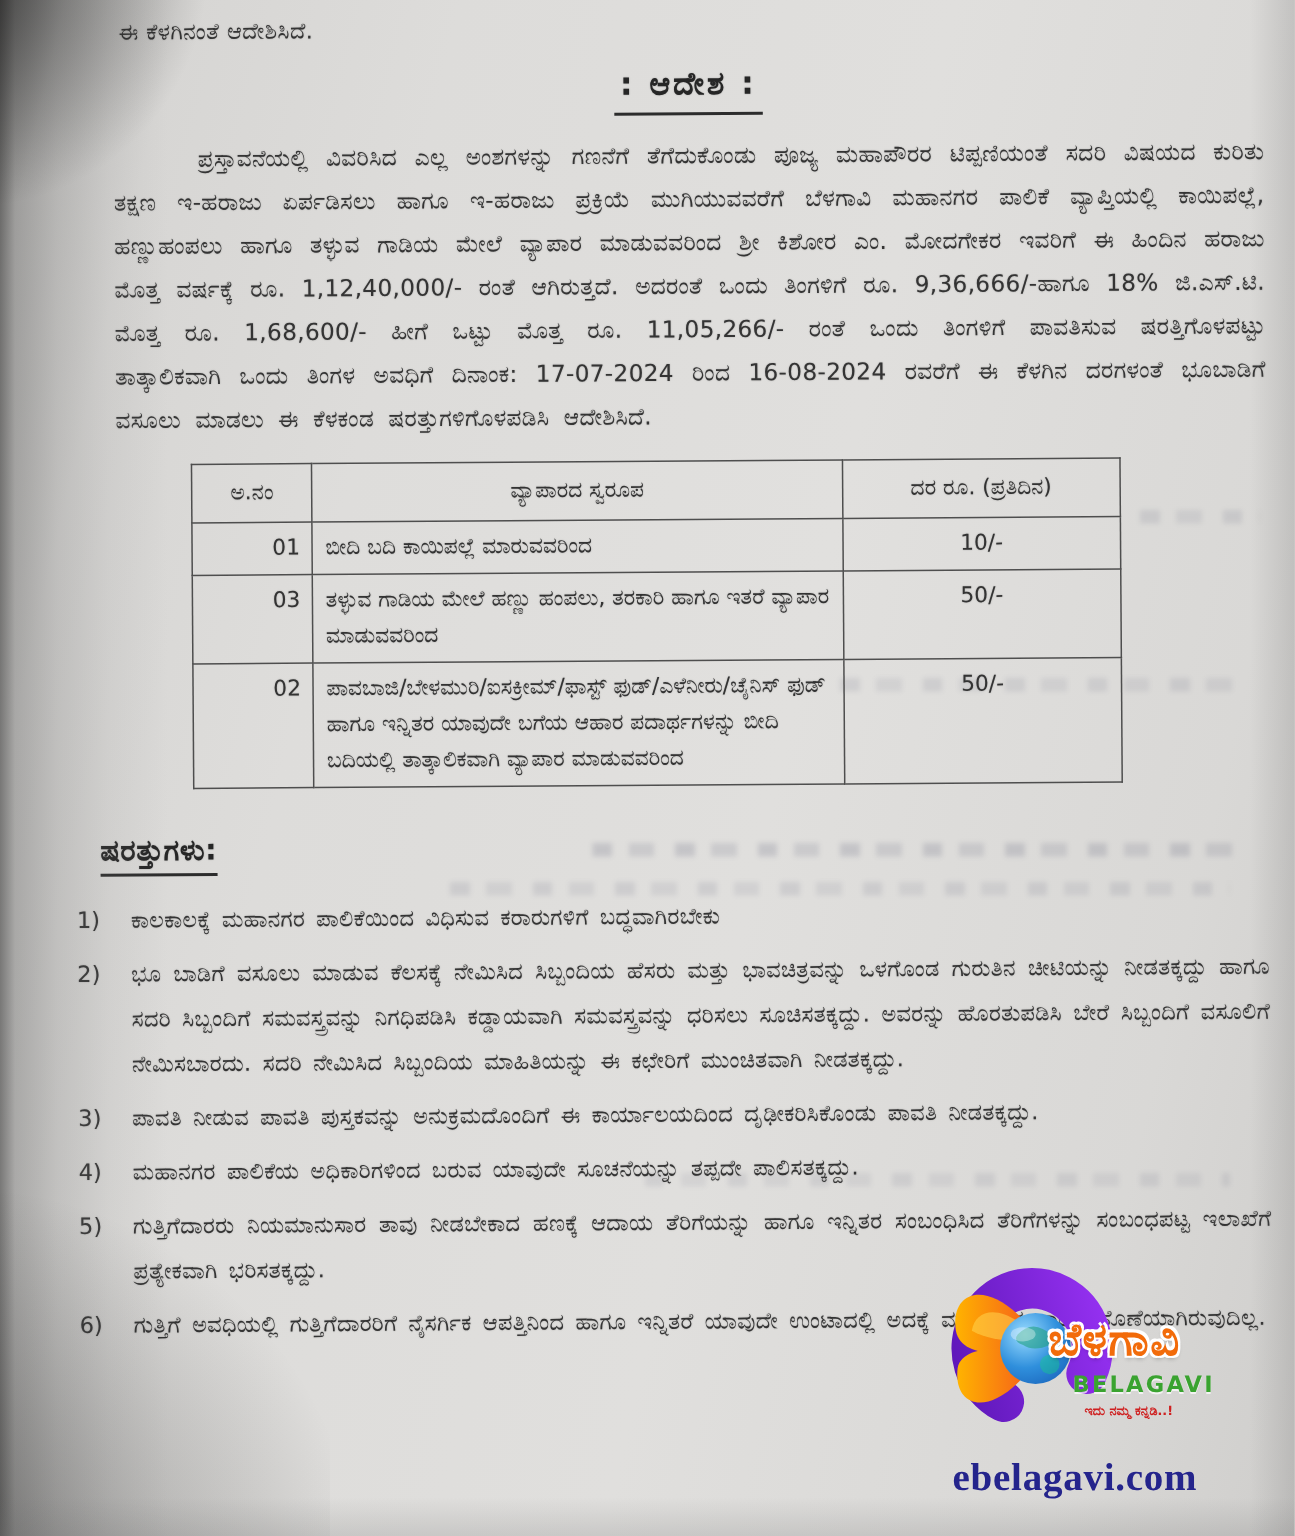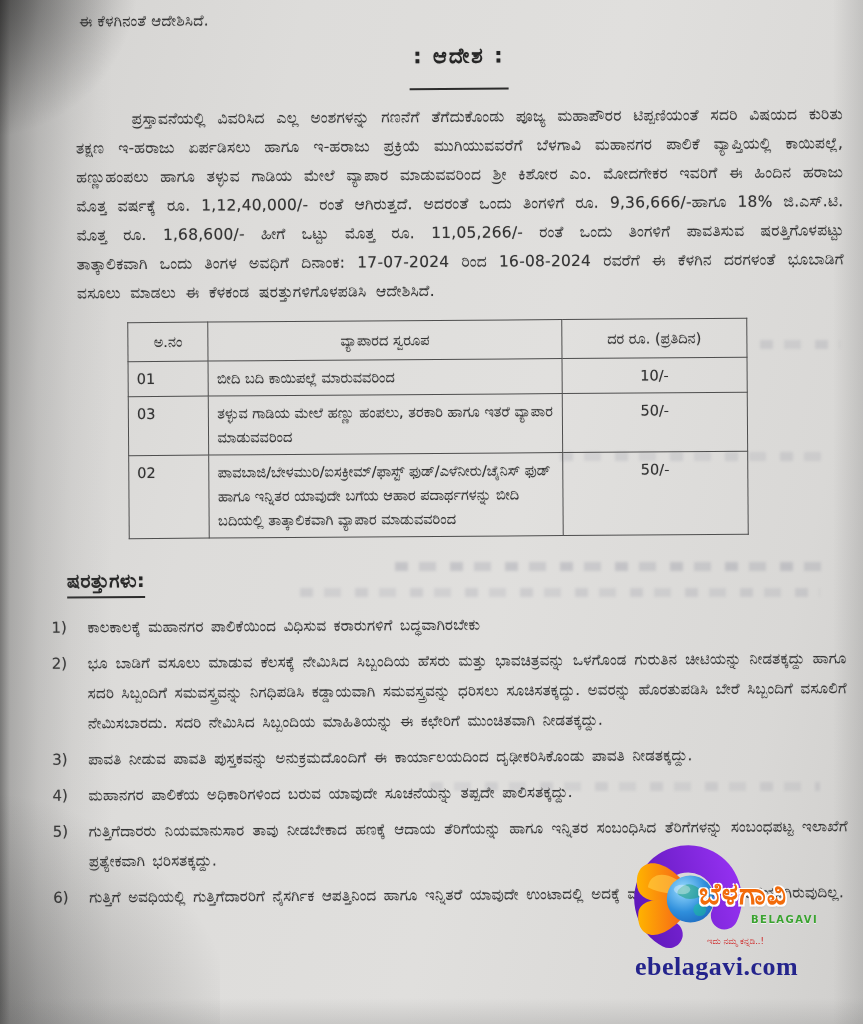--- a/index.html
+++ b/index.html
@@ -35,53 +35,53 @@
     position:absolute;inset:0;
     padding:8px 21px 0 75px;box-sizing:border-box;
     transform:rotate(-0.4deg);transform-origin:50% 0;
     color:#343434;
     text-shadow:0 0 1px rgba(52,52,52,.40);
   }
   .intro-line{font-size:15px;letter-spacing:.3px;margin:2px 0 0 4px;}
   .order-title{text-align:center;margin-top:16px;}
   .order-title span{
     display:inline-block;font-size:21px;font-weight:bold;letter-spacing:2px;
-    border-bottom:2px solid #2c2c2c;padding:0 4px 20px 4px;color:#262626;}
+    border-bottom:2px solid #2c2c2c;padding:0 4px 7px 4px;color:#262626;}
   .body-par{
     margin-top:13px;font-size:15.5px;line-height:29px;
     text-align:justify;text-indent:56px;word-spacing:4.5px;letter-spacing:.2px;}
   table.rates{
     border-collapse:collapse;margin:14px 0 0 50px;width:620px;
     font-size:14.5px;color:#333;}
   table.rates th,table.rates td{
     border:1.5px solid #4e4e4e;padding:5px 8px;line-height:24px;vertical-align:top;
     background:rgba(255,255,255,.04);}
   table.rates th{font-weight:normal;text-align:center;padding:7px 6px;}
-  td.c-no{width:62px;text-align:left;}
+  td.c-no{width:62px;text-align:right;}
   td.c-desc{width:330px;padding-left:13px;}
   td.c-rate{width:165px;text-align:center;padding-top:9px;}
   .cond-heading{
     margin:30px 0 14px -12px;font-size:19px;font-weight:bold;color:#262626;}
   .cond-heading span{display:inline-block;border-bottom:2.5px solid #2c2c2c;padding-bottom:4px;letter-spacing:.5px;}
   .cond-item{display:flex;margin:0 0 6px -28px;font-size:15px;line-height:30px;}
   .cond-item .num{width:36px;flex:none;}
   .cond-item .txt{flex:1;text-align:justify;word-spacing:2.5px;letter-spacing:.2px;}
 
   .watermark{position:absolute;right:6px;bottom:18px;width:234px;height:152px;z-index:5;text-align:right;}
   .wm-icon{position:absolute;left:6px;top:-14px;}
   .wm-kn{
     position:absolute;left:76px;top:22px;font-size:30px;font-weight:bold;color:#f26b0a;
     letter-spacing:1px;white-space:nowrap;text-shadow:
       -1.5px -1.5px 0 #fff,1.5px -1.5px 0 #fff,-1.5px 1.5px 0 #fff,1.5px 1.5px 0 #fff,0 2px 3px rgba(0,0,0,.25);}
   .wm-en{
-    position:absolute;left:92px;top:60px;font-size:10px;font-weight:bold;color:#3aa330;
-    letter-spacing:1.5px;text-shadow:0 1px 0 rgba(255,255,255,.7);margin-left:36px;}
-  .wm-tag{position:absolute;left:84px;top:82px;font-size:8.5px;color:#cf2020;white-space:nowrap;}
+    position:absolute;left:92px;top:60px;font-size:15px;font-weight:bold;color:#3aa330;
+    letter-spacing:1.5px;text-shadow:0 1px 0 rgba(255,255,255,.7);}
+  .wm-tag{position:absolute;left:100px;top:82px;font-size:8.5px;color:#cf2020;white-space:nowrap;font-weight:bold;}
   .wm-site{
-    position:absolute;left:12px;top:98px;font-size:26px;font-weight:bold;color:#24248c;
+    position:absolute;left:12px;top:116px;font-size:26px;font-weight:bold;color:#24248c;
     font-family:"Liberation Serif","DejaVu Serif",serif;letter-spacing:.5px;}
 </style>
 </head>
 <body>
 
 <div class="sheet">
 
   <div class="artifact a1"></div>
   <div class="artifact a2"></div>
   <div class="artifact a3"></div>

